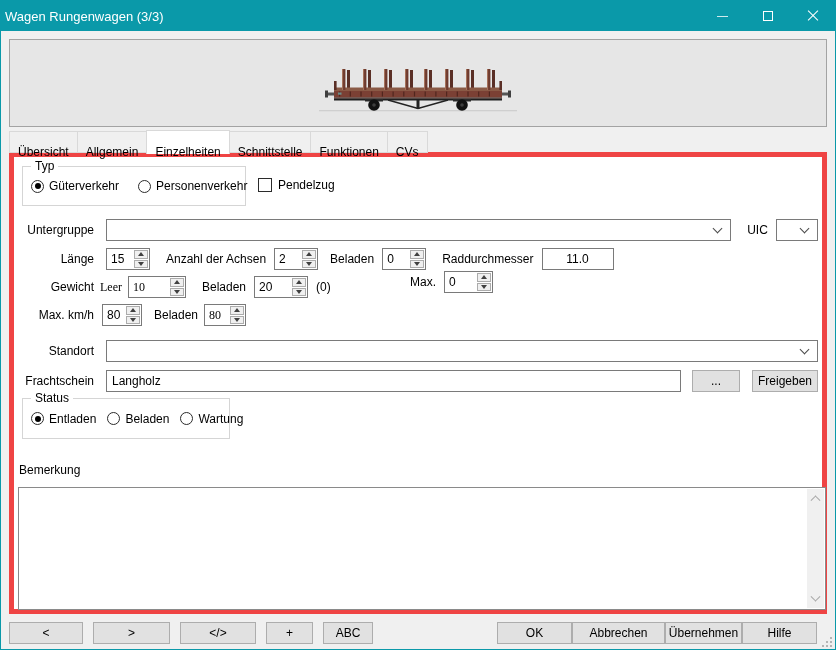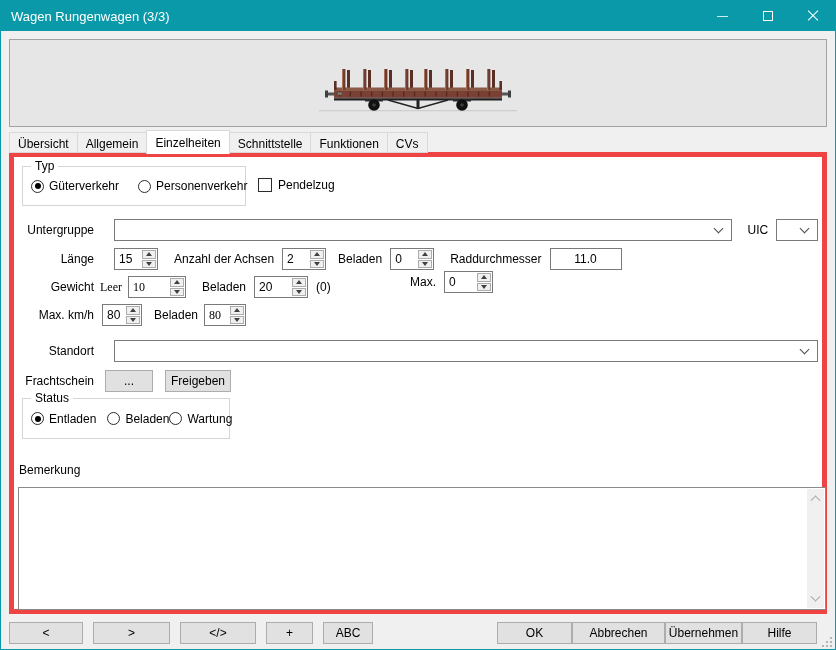--- a/index.html
+++ b/index.html
@@ -7,21 +7,21 @@
   .window {
     position: relative; width: 836px; height: 650px;
     background: #f0f0f0; border: 1px solid #0a99a9; overflow: hidden;
     font-size: 12px; color: #000;
   }
   
   .titlebar {
     position: absolute; left: 0; top: 0; right: 0; height: 30px;
     background: #0a99a9; display: flex; align-items: center;
   }
-  .titlebar-text { color: #fff; font-size: 13px; padding-left: 10px; }
+  .titlebar-text { color: #fff; font-size: 13px; padding-left: 4px; }
   .caption-buttons { position: absolute; right: 0; top: 0; height: 30px; display: flex; }
   .cap-btn { width: 45px; height: 30px; display: flex; align-items: center; justify-content: center; }
   .ic-min { width: 11px; height: 1px; background: rgba(255,255,255,.8); }
   .ic-max { width: 10px; height: 10px; border: 1px solid #fff; }
   .ic-close { position: relative; width: 12px; height: 12px; }
   .ic-close::before, .ic-close::after {
     content: ""; position: absolute; left: -1px; top: 5px; width: 14px; height: 1px; background: #fff;
   }
   .ic-close::before { transform: rotate(45deg); }
   .ic-close::after  { transform: rotate(-45deg); }
@@ -31,36 +31,36 @@
     background: #e6e6e6; border: 1px solid #a3a3a3;
     display: flex; align-items: center; justify-content: center;
   }
   .image-panel svg { margin-top: 14px; }
   
   .tabs {
     position: absolute; left: 8px; top: 128px; height: 24px;
     display: flex; align-items: flex-end; z-index: 3;
   }
   .tab {
-    height: 21px; line-height: 20px; padding: 1px 8px;
+    height: 21px; line-height: 20px; padding: 10px 8px;
     background: #f0f0f0; border: 1px solid #d9d9d9; margin-left: -1px;
   }
   .tab:first-child { margin-left: 0; }
   .tab.active {
     height: 24px; line-height: 23px; background: #fff;
     border-bottom: none; position: relative; z-index: 4; margin-bottom: -1px;
   }
   
   .page {
     position: absolute; left: 8px; top: 151px; width: 818px; height: 462px;
     background: #fff; border: 5px solid #ef4444;
   }
   .row { position: absolute; left: 4px; right: 4px; height: 32px; display: flex; align-items: center; }
   .lbl-col { width: 76px; flex: none; text-align: right; }
-  .ml4 { margin-left: 20px; } .ml6 { margin-left: 6px; font-family: Liberation Serif, serif; } .ml8 { margin-left: 8px; }
+  .ml4 { margin-left: 12px; } .ml6 { margin-left: 6px; font-family: Liberation Serif, serif; } .ml8 { margin-left: 8px; }
   .ml11 { margin-left: 11px; } .ml12 { margin-left: 12px; } .ml16 { margin-left: 16px; }
   
   .group { position: absolute; border: 1px solid #d5d5d5; background: #fff; }
   .group-legend { position: absolute; top: -8px; left: 8px; background: #fff; padding: 0 4px; }
   .group-inner { position: absolute; left: 8px; right: 4px; top: 0; bottom: 0; display: flex; align-items: center; }
   .radio-pair { display: inline-flex; align-items: center; }
   .radio {
     width: 13px; height: 13px; border: 1px solid #2b2b2b; border-radius: 50%;
     background: #fff; position: relative; flex: none; margin-right: 5px;
   }
@@ -363,36 +363,37 @@
     <div class="row" style="top:178px;">
       <span class="lbl-col">Standort</span>
       <span class="combo ml4" style="flex:1;">
         <span></span>
         <span class="chev"></span>
       </span>
     </div>
 
     <div class="row" style="top:208px;">
       <span class="lbl-col">Frachtschein</span>
+      <input class="tfield ml4" style="width: 584px;" value="Langholz">
       <button class="btn ml11" style="width:48px;">...</button>
       <button class="btn ml12" style="width:66px;">Freigeben</button>
     </div>
 
     <div class="group" style="left:8px; top:241px; width:208px; height:41px;">
       <span class="group-legend">Status</span>
       <div class="group-inner">
         <span class="radio-pair">
           <span class="radio checked"></span>
           <span>Entladen</span>
         </span>
         <span class="radio-pair" style="margin-left:11px;">
           <span class="radio"></span>
           <span>Beladen</span>
         </span>
-        <span class="radio-pair" style="">
+        <span class="radio-pair" style="margin-left:11px;">
           <span class="radio"></span>
           <span>Wartung</span>
         </span>
       </div>
     </div>
 
     <div class="bem-label">Bemerkung</div>
     <div class="textarea">
       <span></span>
       <div class="vscroll">

